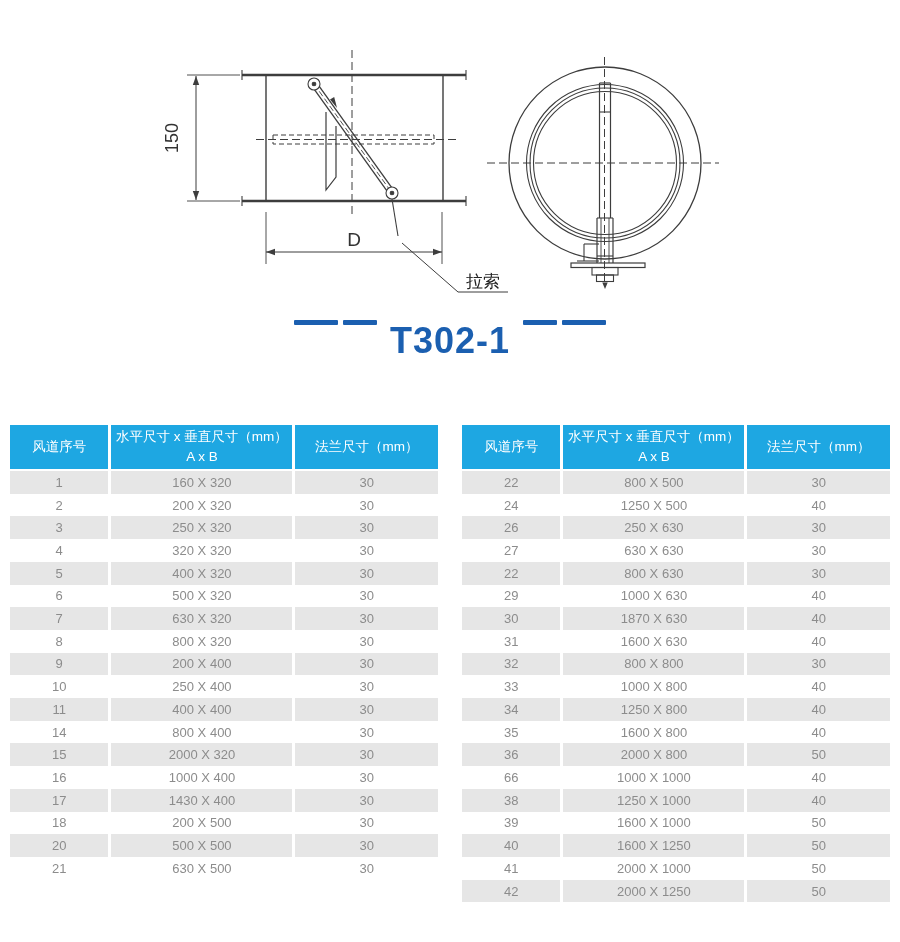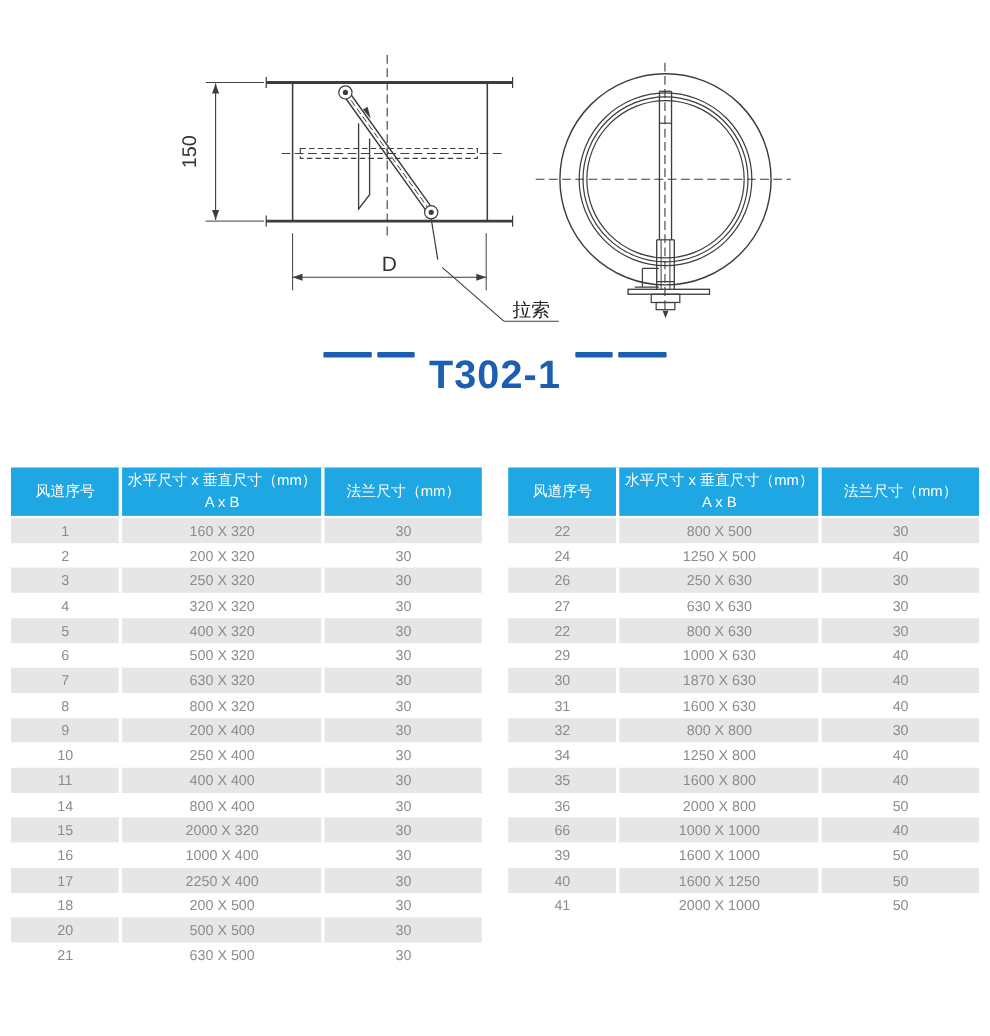--- a/index.html
+++ b/index.html
@@ -215,21 +215,21 @@
         <td>2000 X 320</td>
         <td>30</td>
       </tr>
       <tr>
         <td>16</td>
         <td>1000 X 400</td>
         <td>30</td>
       </tr>
       <tr>
         <td>17</td>
-        <td>2250 X 400</td>
+        <td>1430 X 400</td>
         <td>30</td>
       </tr>
       <tr>
         <td>18</td>
         <td>200 X 500</td>
         <td>30</td>
       </tr>
       <tr>
         <td>20</td>
         <td>500 X 500</td>
@@ -303,48 +303,63 @@
         <td>31</td>
         <td>1600 X 630</td>
         <td>40</td>
       </tr>
       <tr>
         <td>32</td>
         <td>800 X 800</td>
         <td>30</td>
       </tr>
       <tr>
+        <td>33</td>
+        <td>1000 X 800</td>
+        <td>40</td>
+      </tr>
+      <tr>
         <td>34</td>
         <td>1250 X 800</td>
         <td>40</td>
       </tr>
       <tr>
         <td>35</td>
         <td>1600 X 800</td>
         <td>40</td>
       </tr>
       <tr>
         <td>36</td>
         <td>2000 X 800</td>
         <td>50</td>
       </tr>
       <tr>
         <td>66</td>
         <td>1000 X 1000</td>
         <td>40</td>
       </tr>
       <tr>
+        <td>38</td>
+        <td>1250 X 1000</td>
+        <td>40</td>
+      </tr>
+      <tr>
         <td>39</td>
         <td>1600 X 1000</td>
         <td>50</td>
       </tr>
       <tr>
         <td>40</td>
         <td>1600 X 1250</td>
         <td>50</td>
       </tr>
       <tr>
         <td>41</td>
         <td>2000 X 1000</td>
         <td>50</td>
       </tr>
+      <tr>
+        <td>42</td>
+        <td>2000 X 1250</td>
+        <td>50</td>
+      </tr>
     </tbody>
 </table>
 
 </body></html>

